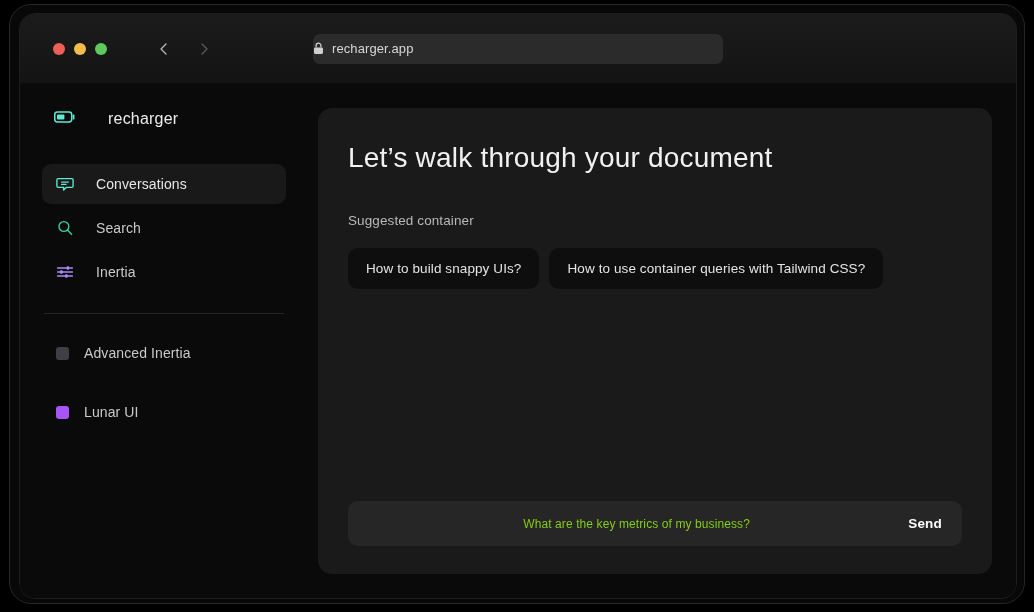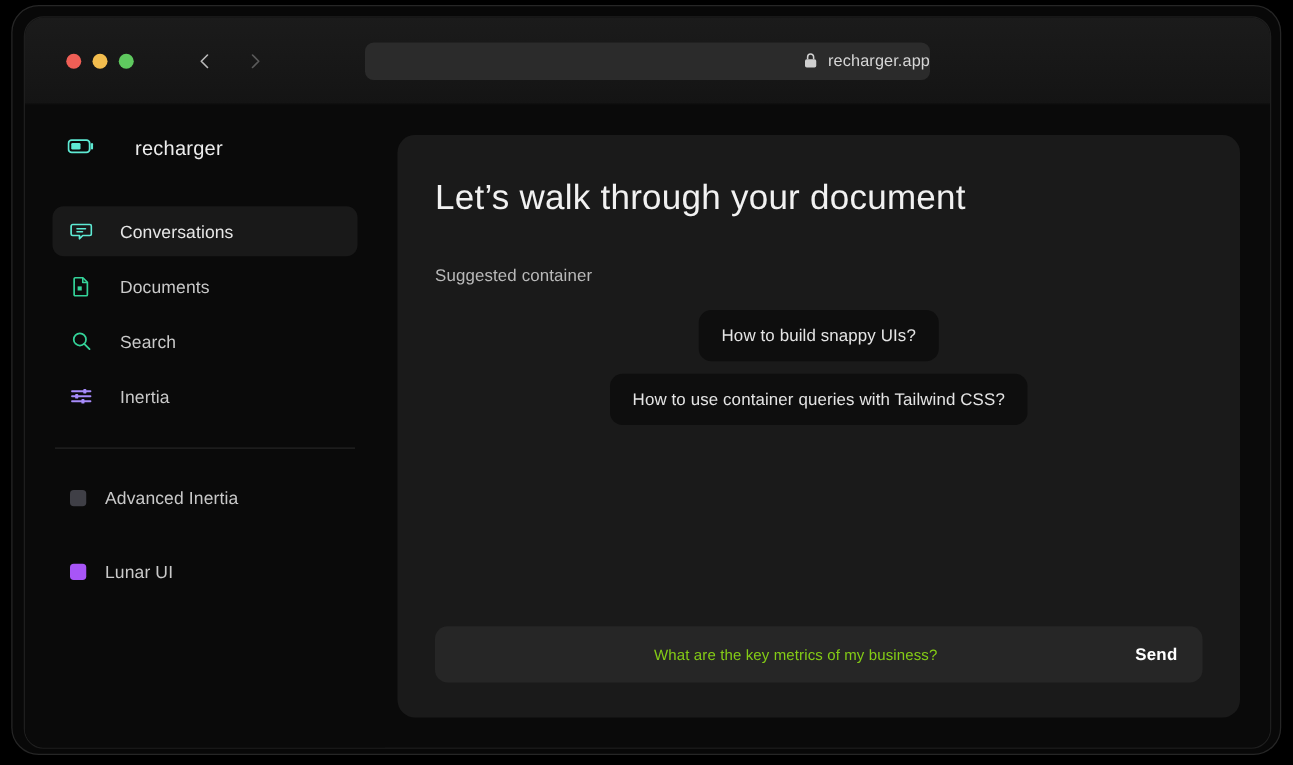--- a/index.html
+++ b/index.html
@@ -75,27 +75,27 @@
     display: flex; align-items: center; justify-content: center;
   }
   .chev svg { display: block; }
 
   .urlbar {
     position: absolute;
     left: 50%;
     transform: translateX(-50%);
     top: 50%;
     margin-top: -15px;
-    width: 452px;
+    width: 410px;
     height: 30px;
     background: #2b2b2b;
     border-radius: 7px;
     display: flex;
     align-items: center;
-    justify-content: flex-end;
+    justify-content: flex-start;
     gap: 8px;
   }
   .urlbar .lock { display: flex; align-items: center; }
   .url-text {
     font-size: 13px;
     color: #d6d6d6;
     letter-spacing: .1px;
   }
 
   
@@ -187,21 +187,21 @@
     margin-bottom: 39px;
   }
 
   .sugg-title {
     font-size: 13.5px;
     color: #b9b9b9;
     margin-bottom: 20px;
     letter-spacing: .1px;
   }
 
-  .chips { display: flex; flex-direction: column; align-items: center; gap: 10px; }
+  .chips { display: flex; flex-direction: row; align-items: flex-end; gap: 10px; }
   .chip {
     background: #0e0e0e;
     border-radius: 10px;
     padding: 13px 18px;
     font-size: 13.5px;
     color: #e4e4e4;
     letter-spacing: .1px;
     cursor: pointer;
   }
 
@@ -300,30 +300,20 @@
             <div class="nav-item active">
               <span class="nav-icon">
                 <svg width="18" height="18" viewBox="0 0 18 18" fill="none">
                   <path d="M2.2 3.6 h13.6 a1.3 1.3 0 0 1 1.3 1.3 v6.2 a1.3 1.3 0 0 1 -1.3 1.3 h-5.6 l-2.6 2.6 v-2.6 h-5.4 a1.3 1.3 0 0 1 -1.3 -1.3 v-6.2 a1.3 1.3 0 0 1 1.3 -1.3 z" stroke="#5eead4" stroke-width="1.35" stroke-linejoin="round"></path>
                   <path d="M5.6 7 h6.8 M5.6 9.4 h4.4" stroke="#5eead4" stroke-width="1.25" stroke-linecap="round"></path>
                 </svg>
               </span>
               <span class="nav-label">Conversations</span>
             </div>
 
-            <div class="nav-item">
-              <span class="nav-icon">
-                <svg width="18" height="18" viewBox="0 0 18 18" fill="none">
-                  <path d="M4.2 2.2 h6.1 l3.6 3.6 v9.9 a0.9 0.9 0 0 1 -0.9 0.9 h-8.8 a0.9 0.9 0 0 1 -0.9 -0.9 v-12.6 a0.9 0.9 0 0 1 0.9 -0.9 z" stroke="#34d399" stroke-width="1.35" stroke-linejoin="round"></path>
-                  <path d="M10.2 2.4 v3.6 h3.6" stroke="#34d399" stroke-width="1.25" stroke-linejoin="round"></path>
-                  <rect x="6.1" y="9.1" width="3.3" height="3.3" fill="#34d399"></rect>
-                </svg>
-              </span>
-              <span class="nav-label">Documents</span>
-            </div>
 
             <div class="nav-item">
               <span class="nav-icon">
                 <svg width="18" height="18" viewBox="0 0 18 18" fill="none">
                   <circle cx="7.9" cy="7.5" r="4.9" stroke="#34d399" stroke-width="1.4"></circle>
                   <path d="M11.6 11.3 L15.6 15.3" stroke="#34d399" stroke-width="1.5" stroke-linecap="round"></path>
                 </svg>
               </span>
               <span class="nav-label">Search</span>
             </div>

